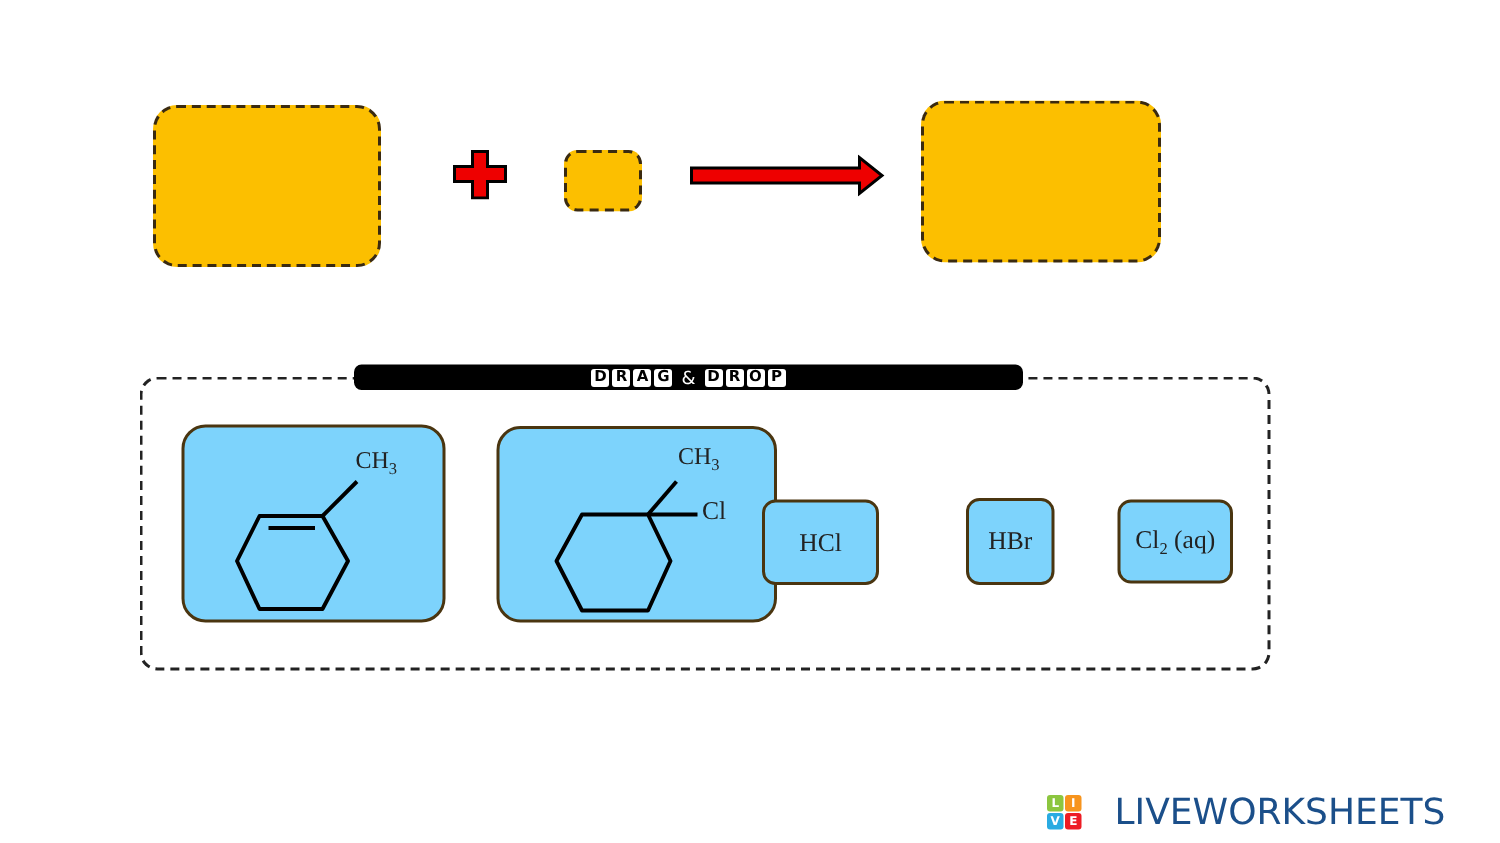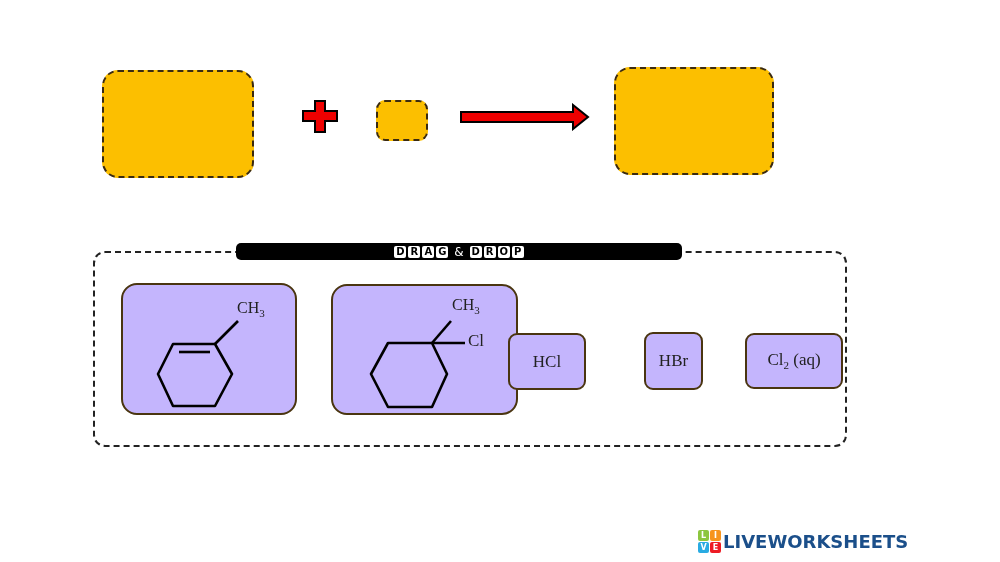--- a/index.html
+++ b/index.html
@@ -1,30 +1,30 @@
 <!DOCTYPE html>
 <html><head>
 <meta charset="utf-8">
 <style>
   html, body { margin:0; padding:0; }
   body { width:1000px; height:562px; background:#ffffff; position:relative; overflow:hidden;
          font-family: "Liberation Serif", serif; }
   .abs { position:absolute; box-sizing:border-box; }
   .drop { background:#fcbf00; border:2px dashed #3a2a10; border-radius:16px; }
-  .tile { background:#c4b5fd; border:2px solid #4a3510; border-radius:16px;
+  .tile { background:#7dd3fc; border:2px solid #4a3510; border-radius:16px;
           display:flex; align-items:center; justify-content:center; color:#222; }
   .tile.small { border-radius:9px; font-size:17px; }
   .pool { border:2px dashed #222; border-radius:12px; }
   .banner { background:#000; border-radius:5px; display:flex; align-items:center; justify-content:center; }
   .keycap { display:inline-block; width:12px; height:12px; background:#fff; color:#000; border-radius:2px;
             font-family:"DejaVu Sans", sans-serif; font-size:10px; line-height:12px; text-align:center;
             margin:0 1px; font-weight:bold; }
   .amp { color:#fff; font-family:"DejaVu Sans", sans-serif; font-size:12px; margin:0 5px; }
   .brand { display:flex; align-items:center; }
-  .brand-text { font-family:"DejaVu Sans", sans-serif; font-weight:bold; color:#1b4f8a; font-size:18px; letter-spacing:0px; }
+  .brand-text { font-family:"DejaVu Sans", sans-serif; font-weight:normal; color:#1b4f8a; font-size:24px; letter-spacing:0px;margin-left:20px; }
   .logo-grid { display:grid; grid-template-columns:11px 11px; grid-gap:1px; margin-right:2px; }
   .logo-cell { width:11px; height:11px; border-radius:2px; color:#fff; font-family:"DejaVu Sans", sans-serif;
                font-size:8px; font-weight:bold; line-height:11px; text-align:center; }
   sub { font-size:11px; }
 </style>
 </head>
 <body>
 
 <div class="abs drop" style="left:102px;top:70px;width:152px;height:108px;"></div>
 
@@ -78,21 +78,21 @@
 </div>
 
 <div class="abs tile small" style="left:508px;top:333px;width:78px;height:57px;">
   <span>HCl</span>
 </div>
 
 <div class="abs tile small" style="left:644px;top:332px;width:59px;height:58px;">
   <span>HBr</span>
 </div>
 
-<div class="abs tile small" style="left:745px;top:333px;width:98px;height:56px;">
+<div class="abs tile small" style="left:745px;top:333px;width:77px;height:56px;">
   <span><span>Cl</span><sub>2</sub><span> (aq)</span></span>
 </div>
 
 <div class="abs brand" style="left:698px;top:527px;height:28px;">
   <div class="logo-grid">
     <div class="logo-cell" style="background:#8cc63f;">L</div>
     <div class="logo-cell" style="background:#f7941d;">I</div>
     <div class="logo-cell" style="background:#29abe2;">V</div>
     <div class="logo-cell" style="background:#ed1c24;">E</div>
   </div>

